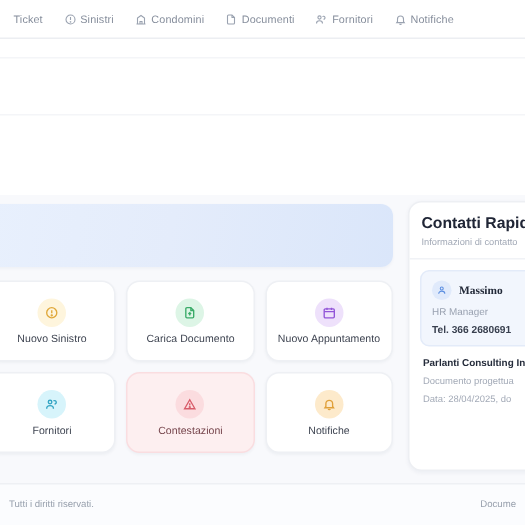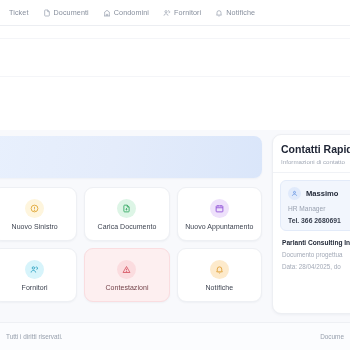--- a/index.html
+++ b/index.html
@@ -192,20 +192,21 @@
     align-items: center;
     justify-content: center;
     flex: 0 0 auto;
   }
   .cc-avatar svg { width: 7px; height: 7px; display: block; }
   .cc-name {
     font-size: 7.6px;
     font-weight: bold;
     color: #232a39;
     white-space: nowrap;
+    font-family: Liberation Serif, serif;
   }
   .cc-role {
     margin-top: 5px;
     font-size: 6.6px;
     color: #9aa2b1;
     white-space: nowrap;
   }
   .cc-tel {
     margin-top: 5px;
     font-size: 6.8px;
@@ -261,40 +262,50 @@
 <body>
 
 <div id="app">
 
   <div class="navbar">
 
     <div class="nav-item">
       <span class="nlabel">Ticket</span>
     </div>
 
-
     <div class="nav-item">
       <span class="nav-ico">
         <svg viewBox="0 0 24 24" fill="none" stroke="currentColor" stroke-width="2.2">
-          <path d="M14 3H7a2 2 0 0 0-2 2v14a2 2 0 0 0 2 2h10a2 2 0 0 0 2-2V8z"></path>
-            <path d="M14 3v5h5"></path>
+          <circle cx="12" cy="12" r="9"></circle>
+            <path d="M12 7v6"></path>
+            <circle cx="12" cy="16.6" r=".6" fill="currentColor"></circle>
         </svg>
       </span>
-      <span class="nlabel">Documenti</span>
+      <span class="nlabel">Sinistri</span>
     </div>
 
     <div class="nav-item">
       <span class="nav-ico">
         <svg viewBox="0 0 24 24" fill="none" stroke="currentColor" stroke-width="2.2">
           <path d="M3 21h18"></path>
             <path d="M5 21V9l7-5 7 5v12"></path>
             <path d="M10 21v-5h4v5"></path>
         </svg>
       </span>
       <span class="nlabel">Condomini</span>
+    </div>
+
+    <div class="nav-item">
+      <span class="nav-ico">
+        <svg viewBox="0 0 24 24" fill="none" stroke="currentColor" stroke-width="2.2">
+          <path d="M14 3H7a2 2 0 0 0-2 2v14a2 2 0 0 0 2 2h10a2 2 0 0 0 2-2V8z"></path>
+            <path d="M14 3v5h5"></path>
+        </svg>
+      </span>
+      <span class="nlabel">Documenti</span>
     </div>
 
     <div class="nav-item">
       <span class="nav-ico">
         <svg viewBox="0 0 24 24" fill="none" stroke="currentColor" stroke-width="2.2">
           <circle cx="9" cy="8" r="3.2"></circle>
             <path d="M3 20c0-3.3 2.7-5.5 6-5.5s6 2.2 6 5.5"></path>
             <path d="M17 11.5a3 3 0 1 0-2-5.2"></path>
         </svg>
       </span>

